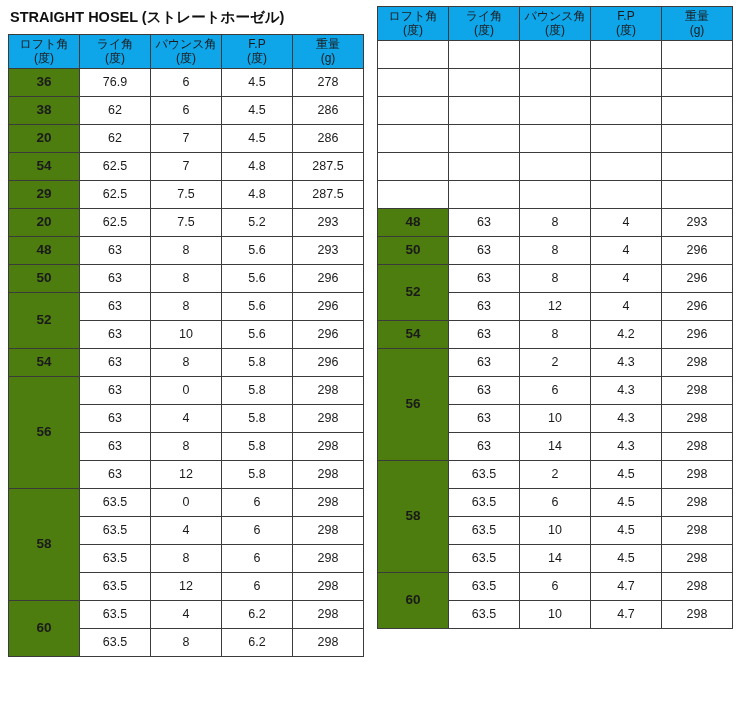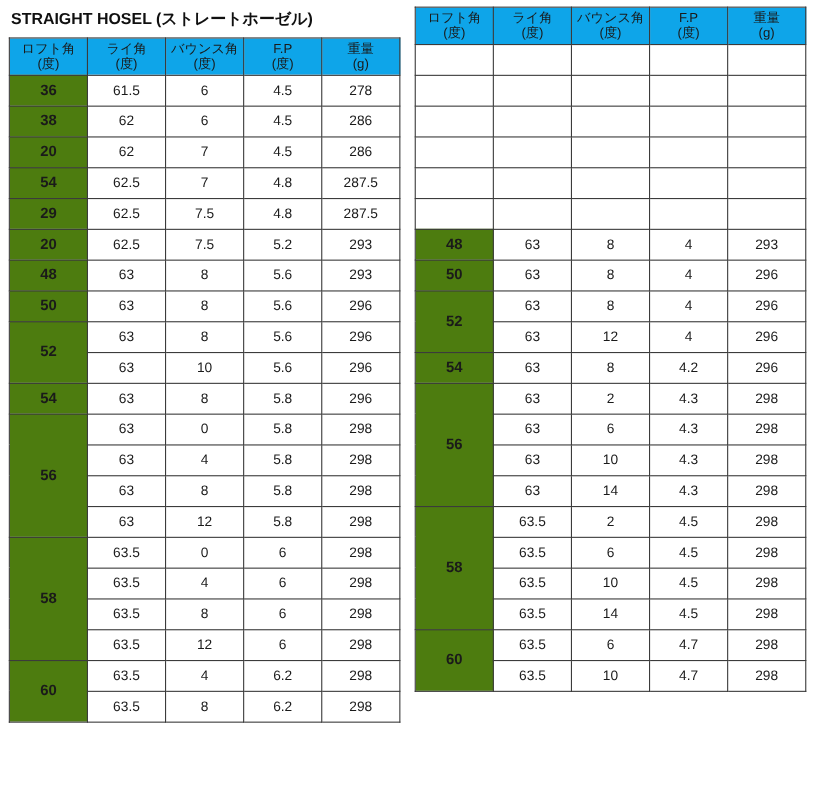--- a/index.html
+++ b/index.html
@@ -112,21 +112,21 @@
           </th>
           <th>
             <span class="l1">重量</span>
             <span class="l2">(g)</span>
           </th>
         </tr>
       </thead>
       <tbody>
           <tr>
             <td class="loft" rowspan="1">36</td>
-            <td class="val">61.5</td>
+            <td class="val">76.9</td>
             <td class="val">6</td>
             <td class="val">4.5</td>
             <td class="val">278</td>
           </tr>
           <tr>
             <td class="loft" rowspan="1">38</td>
             <td class="val">62</td>
             <td class="val">6</td>
             <td class="val">4.5</td>
             <td class="val">286</td>

